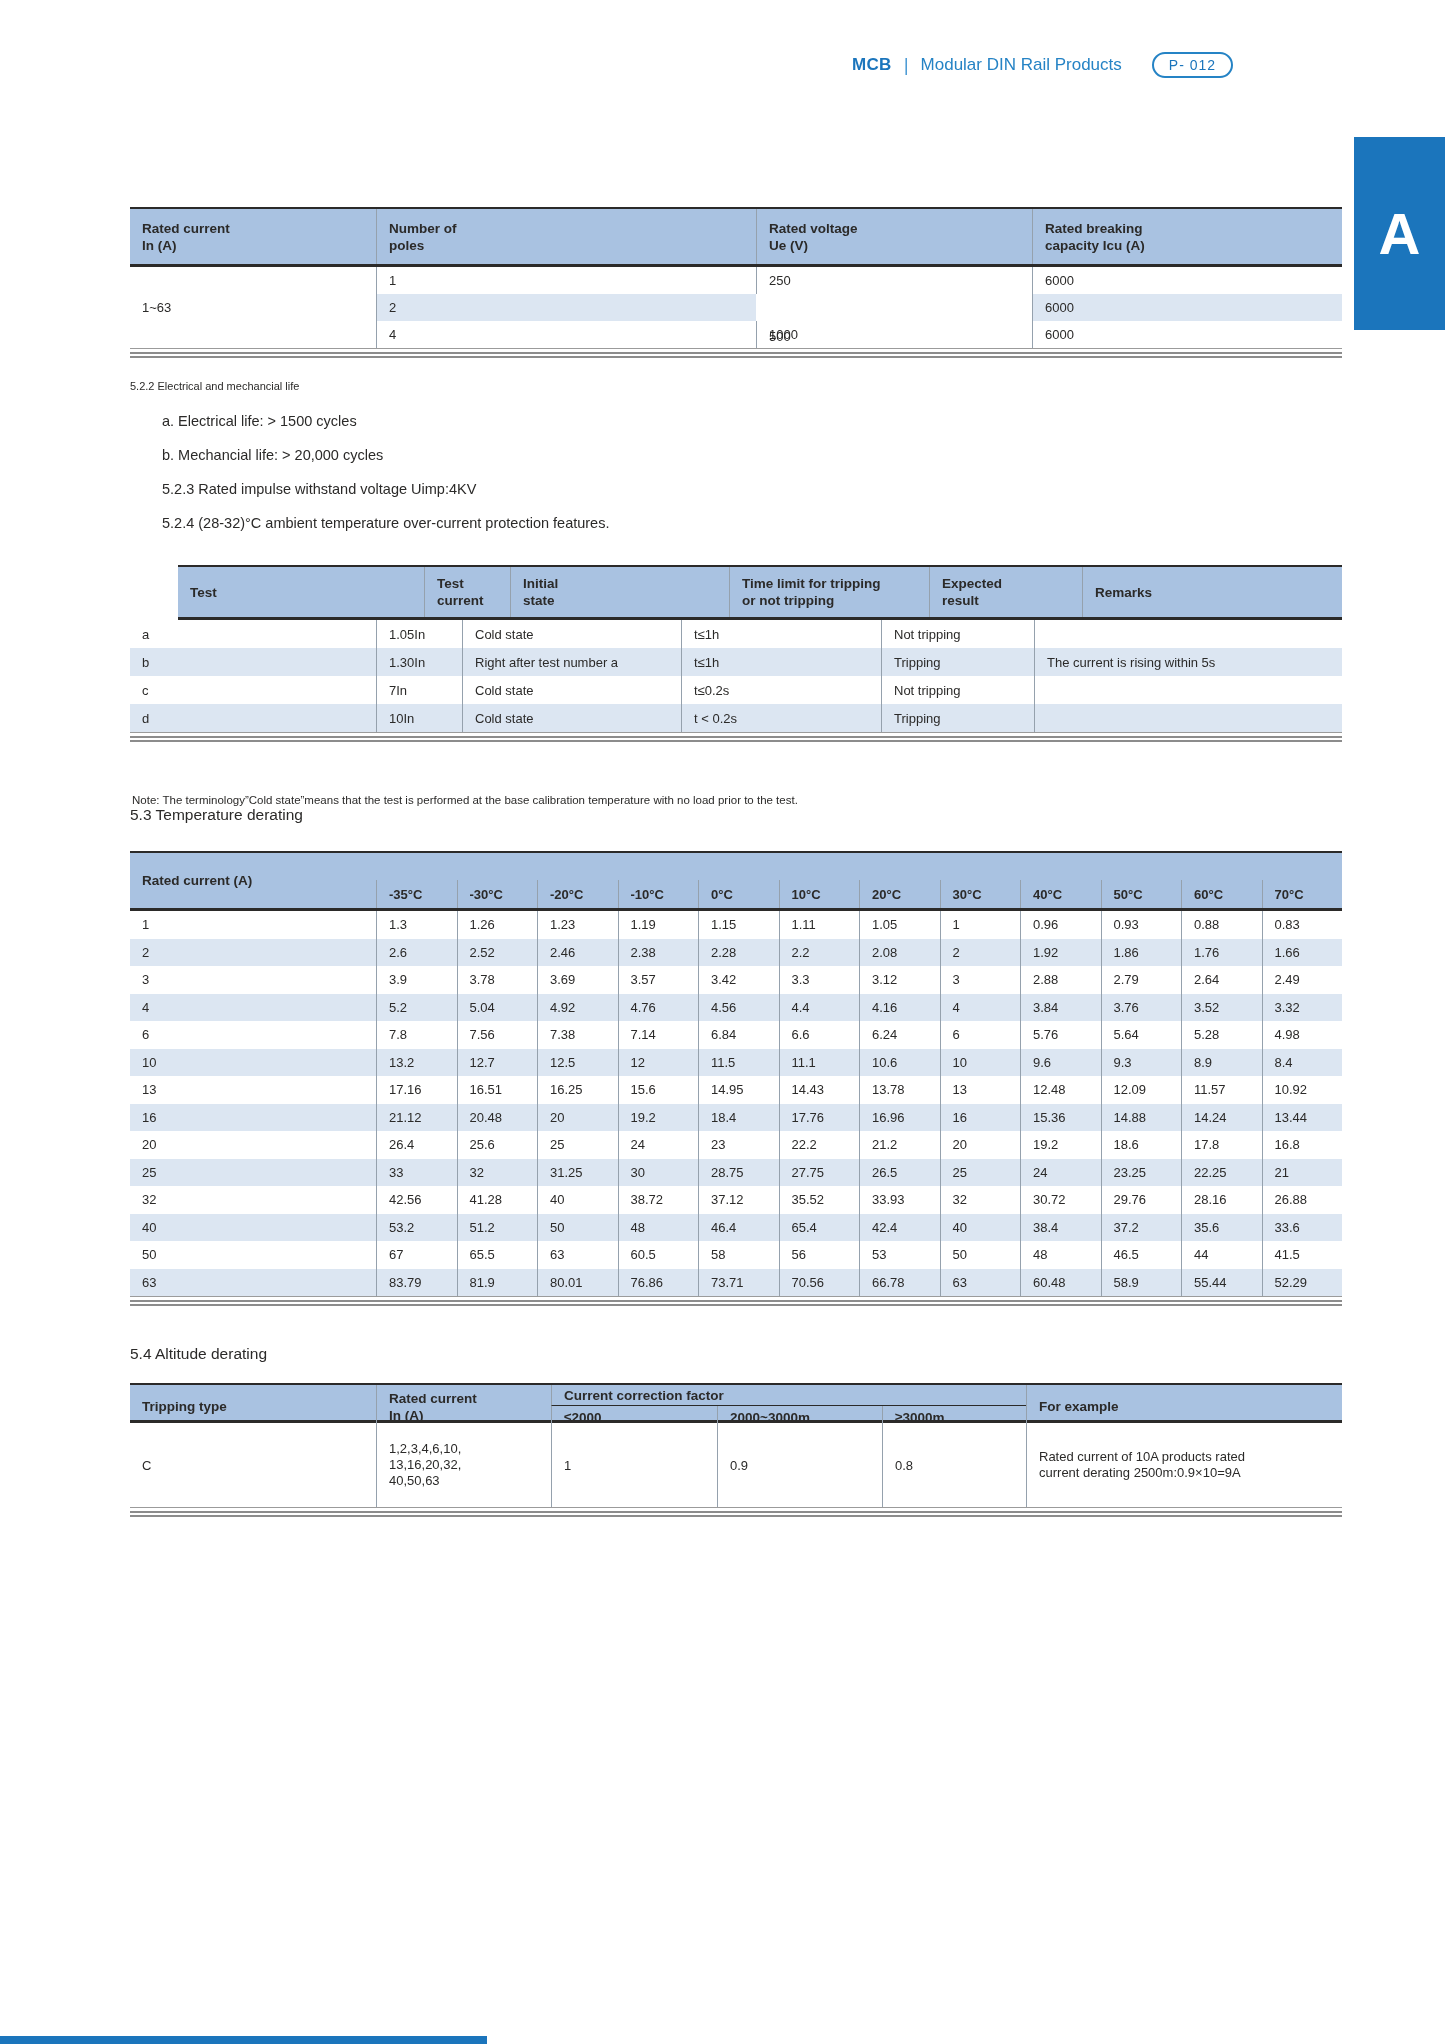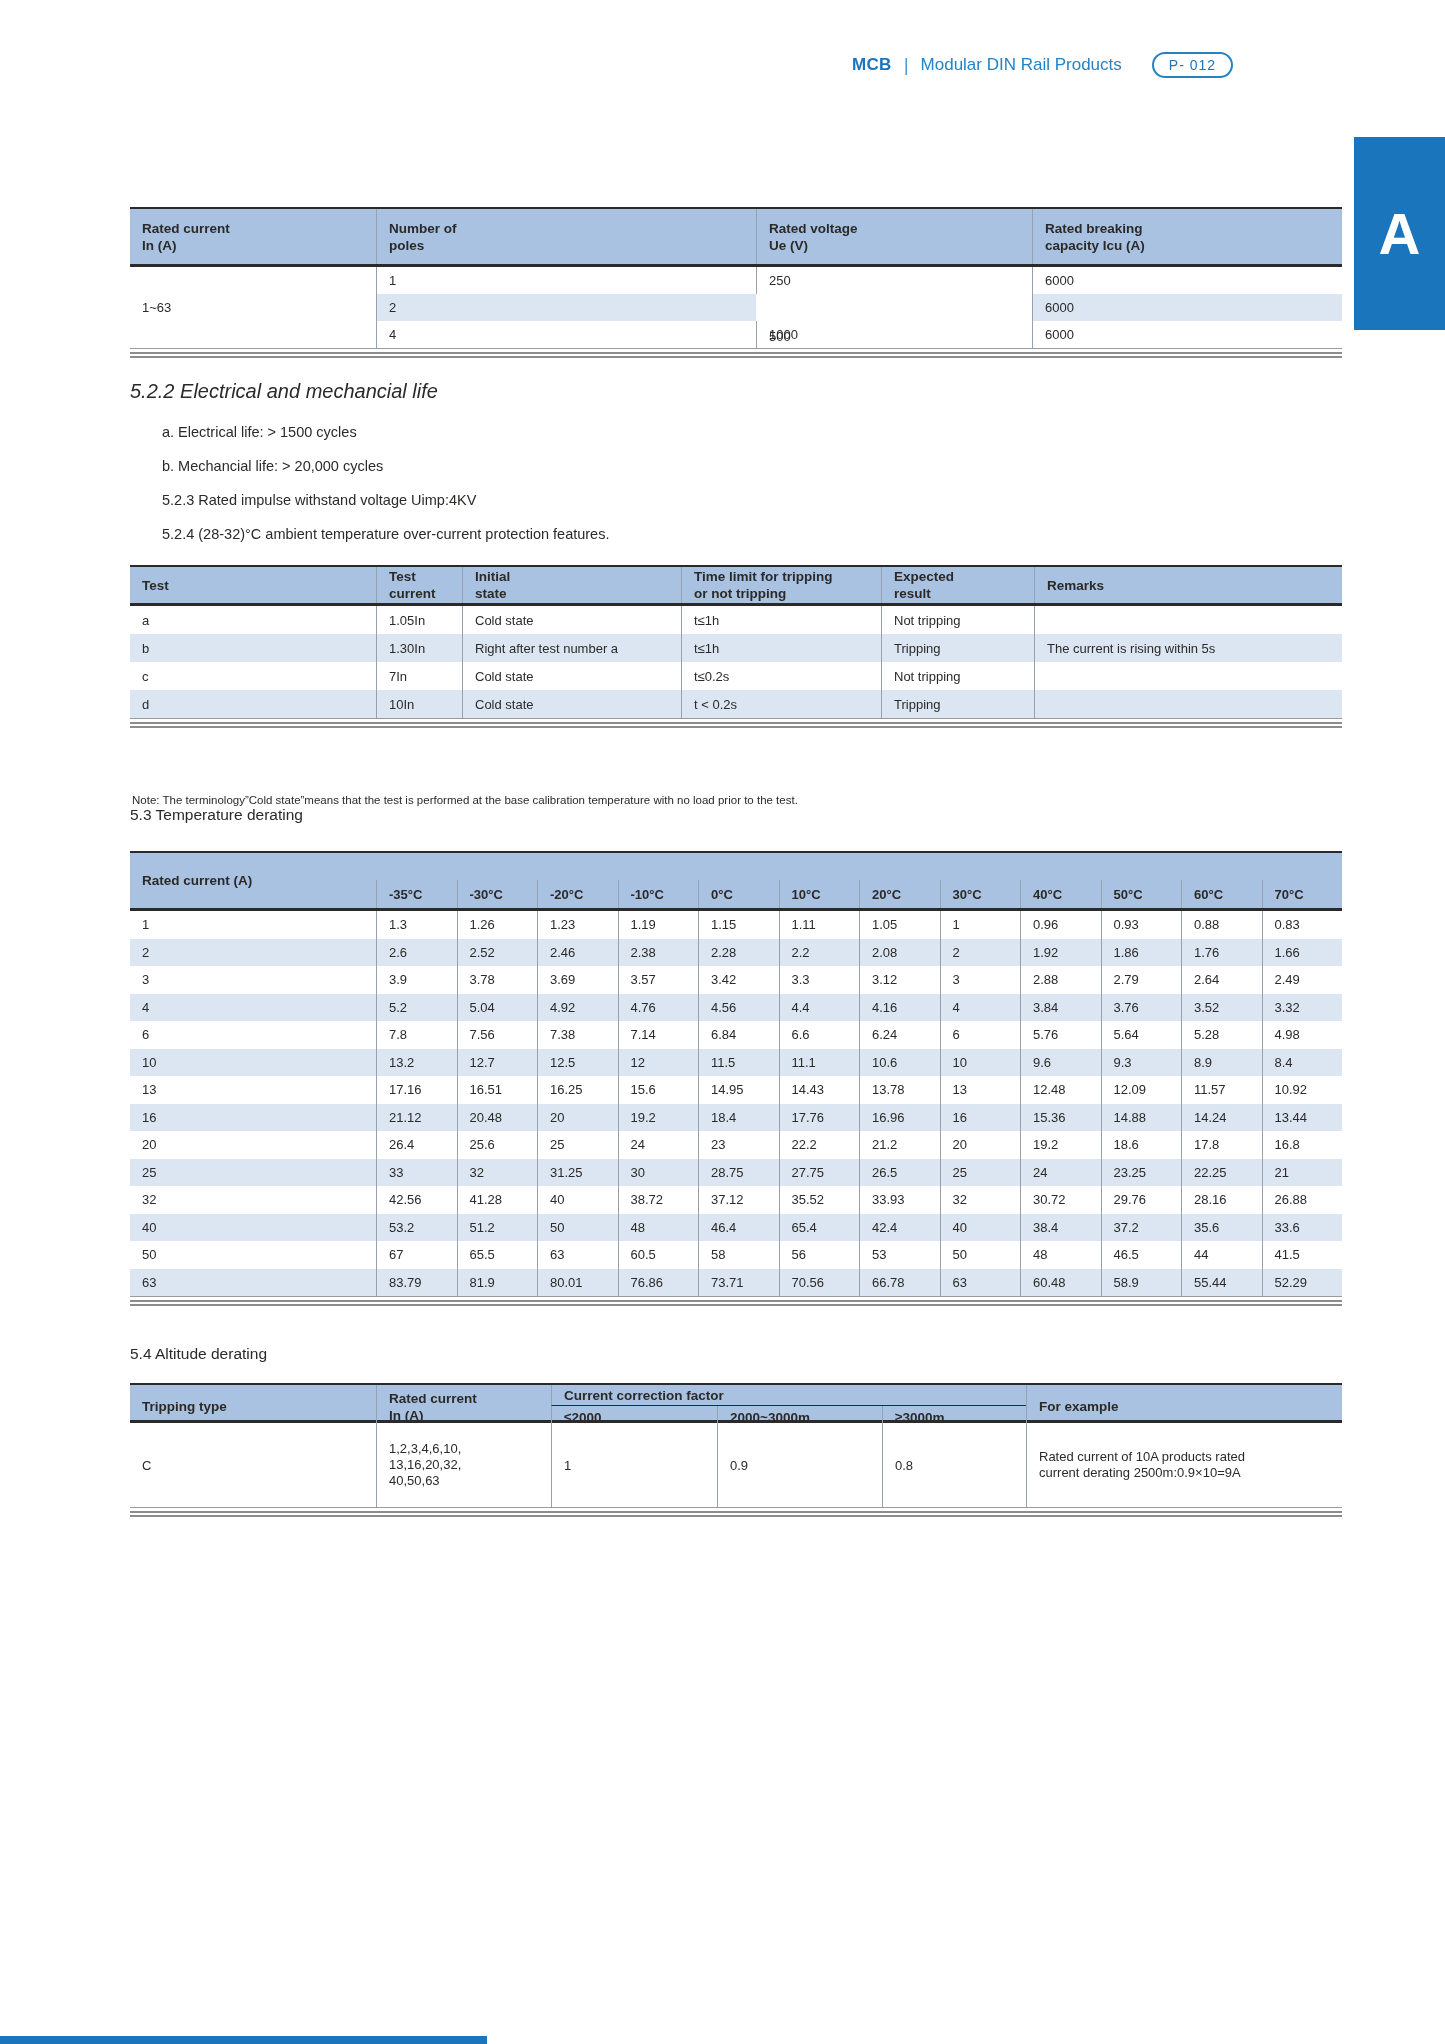--- a/index.html
+++ b/index.html
@@ -35,27 +35,27 @@
   .vline { border-left: 1px solid var(--divider, #95a1ad); }
 
   
   #t1 { top: 207px; }
   #t1 .thead, #t1 .tbody { grid-template-columns: 246px 380px 276px 310px; }
   #t1 .thead { height: 60px; }
   #t1 .tbody { grid-template-rows: repeat(3, 27px); }
 
   
   .sec522 { position: absolute; left: 130px; top: 380px; }
-  .sec-heading { font-size: 20px; font-style: italic; }
+  .sec-heading { font-size: 11px; }
   .sec-lines { margin-top: 12px; padding-left: 32px; font-size: 14.5px; line-height: 34px; }
 
   
   #t2 { top: 565px; }
   #t2 .thead, #t2 .tbody { grid-template-columns: 246px 86px 219px 200px 153px 308px; }
-  #t2 .thead { height: 41px; }
+  #t2 .thead { height: 55px; margin-left: 48px; }
   #t2 .tbody { grid-auto-rows: 28px; }
 
   .note { position: absolute; left: 132px; top: 794px; font-size: 11.5px; color: var(--text, #2b2a29); }
 
   .h53 { position: absolute; left: 130px; top: 806px; font-size: 15.5px; }
 
   
   #t3 { top: 851px; }
   #t3 .thead, #t3 .tbody { grid-template-columns: 246px repeat(12, 1fr); }
   #t3 .thead { height: 60px; grid-template-rows: 27px 28px; }

